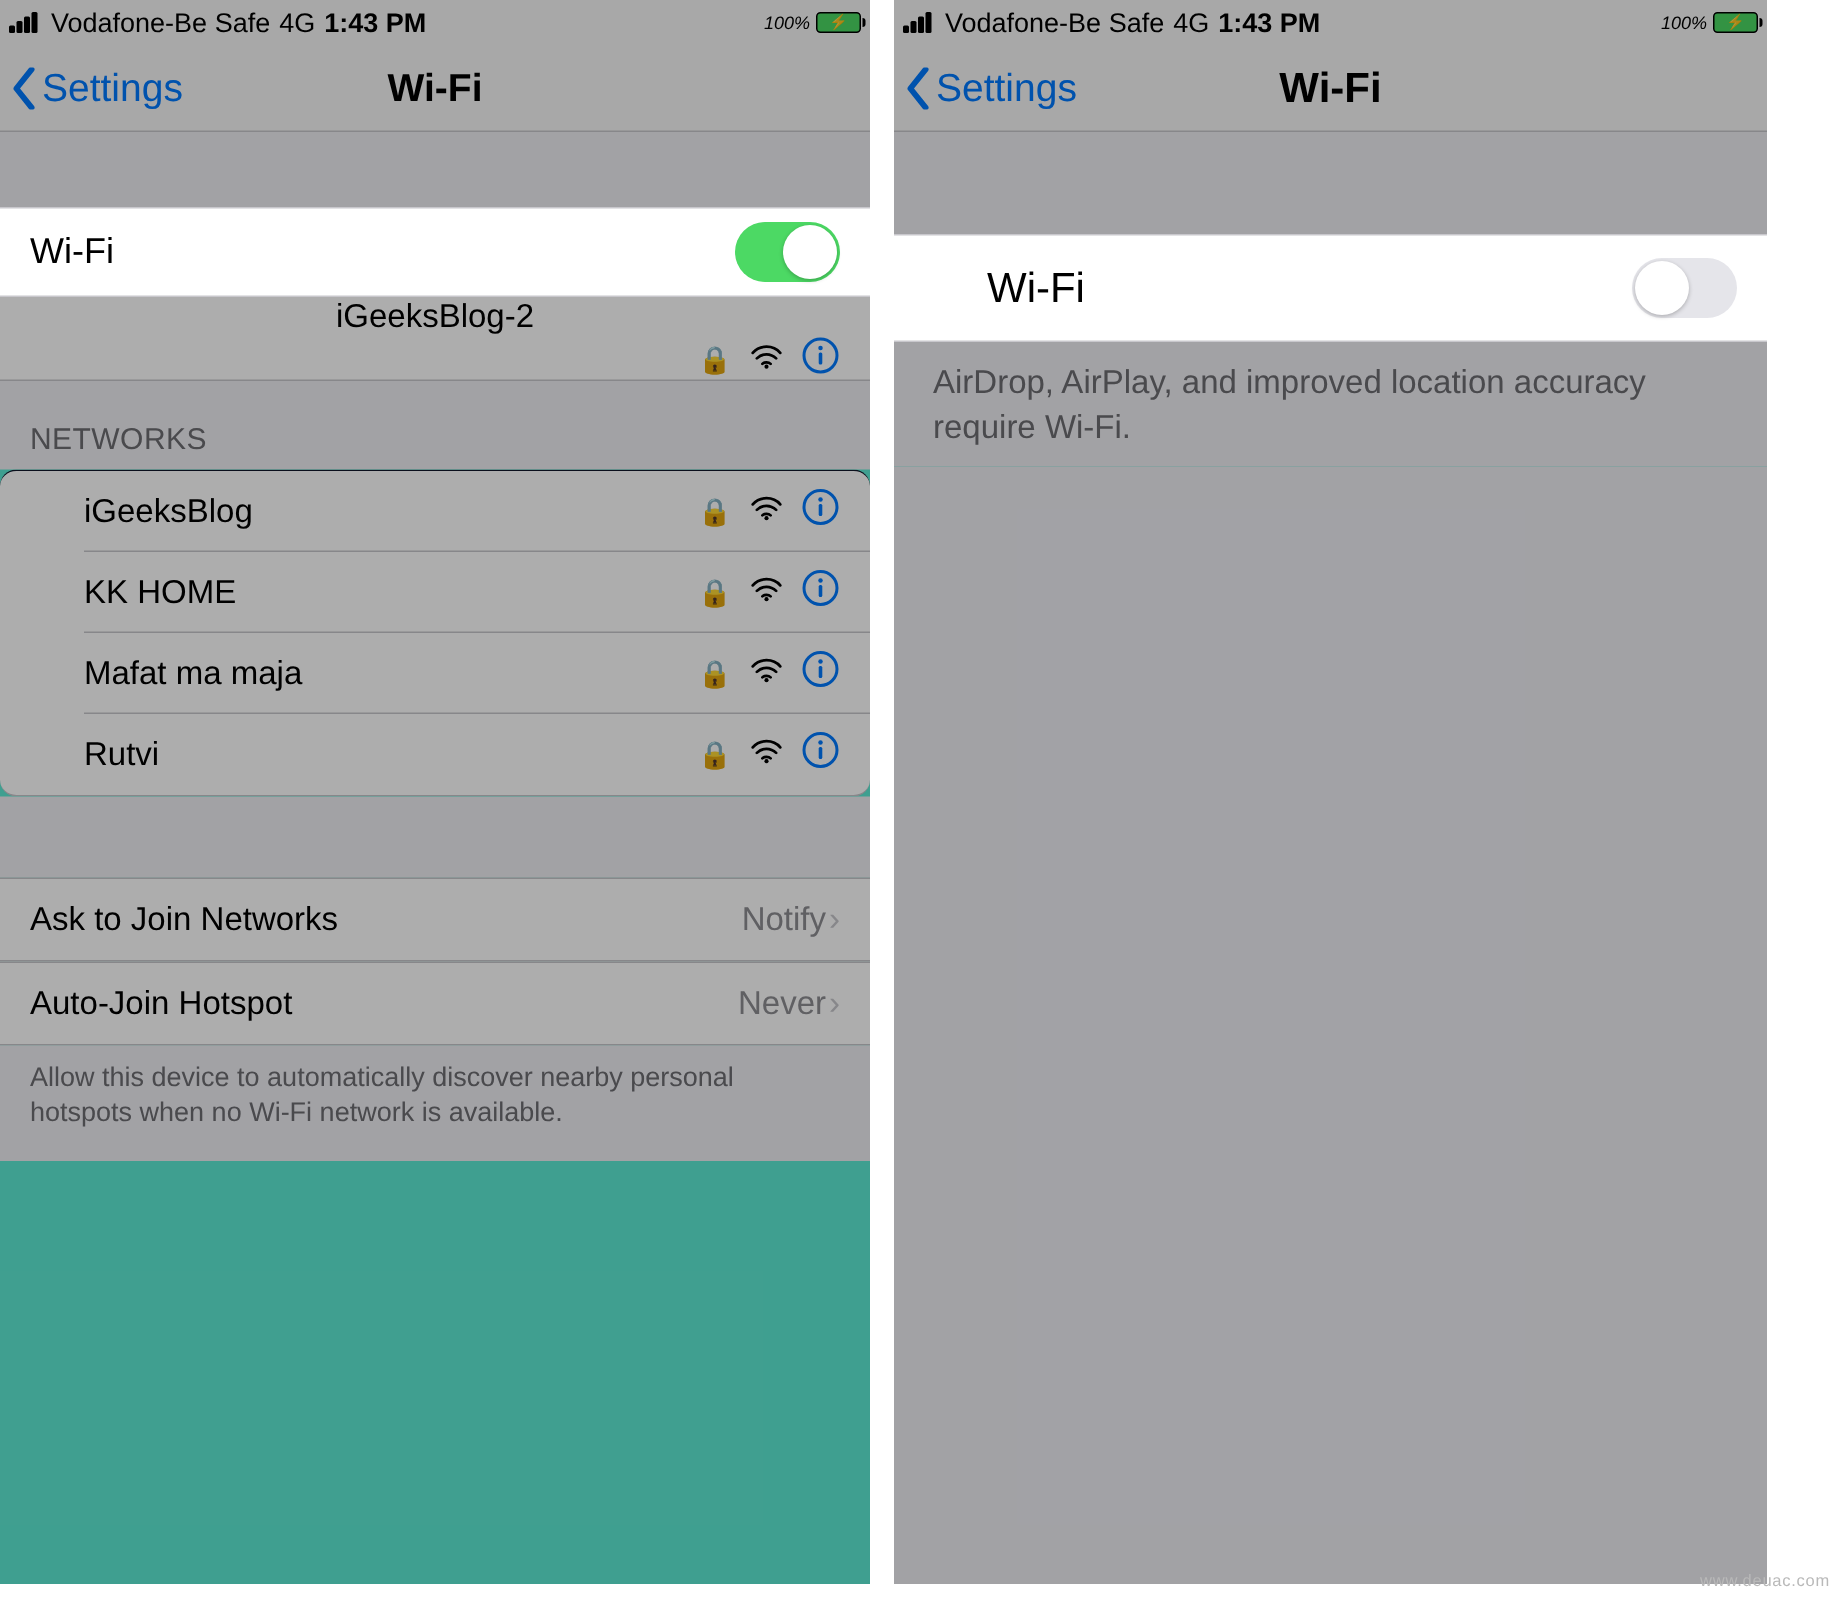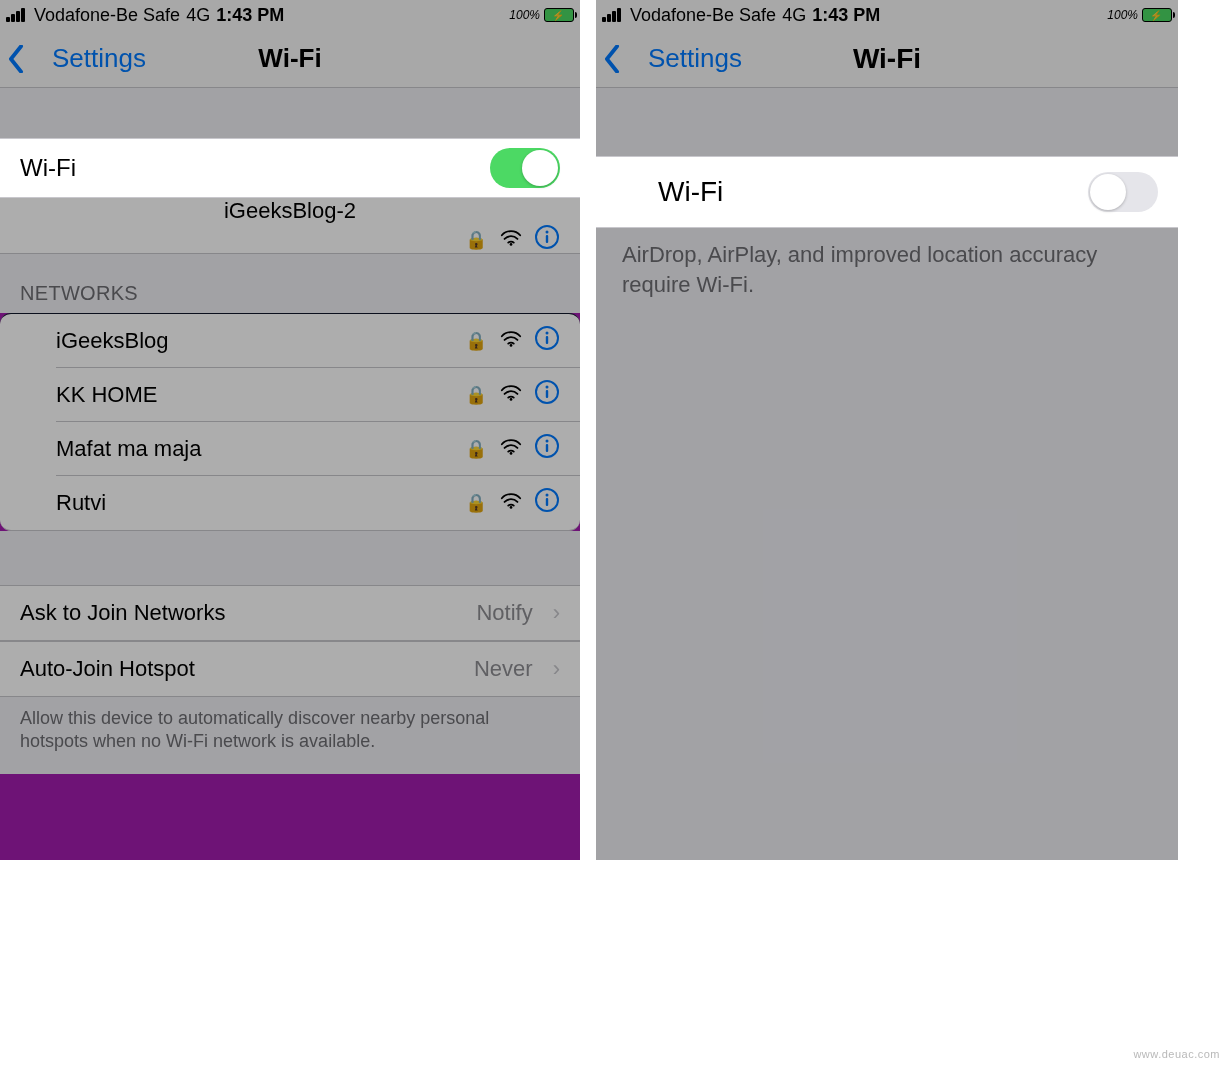--- a/index.html
+++ b/index.html
@@ -6,23 +6,23 @@
   body {
     width: 1228px;
     height: 1078px;
     background: #fff;
     font-family: -apple-system, "Helvetica Neue", Helvetica, Arial, sans-serif;
     display: flex;
     position: relative;
   }
   .phone {
     width: 580px;
-    height: 860px;
+    height: 1056px;
     position: relative;
-    background: #a21caf;
+    background: #5eead4;
   }
   .phone-left { margin-right: 16px; }
   .phone-right { width: 582px; }
 
   .dim-overlay {
     position: absolute;
     left: 0; right: 0;
     background: rgba(0,0,0,0.32);
     pointer-events: none;
   }
@@ -71,21 +71,20 @@
     border-bottom: 1px solid #c8c7cc;
     display: flex;
     align-items: center;
     position: relative;
     padding: 0 8px;
   }
   .back-link {
     display: flex; align-items: center;
     color: #007aff;
     font-size: 26px;
-    gap: 24px;
   }
   .back-chevron {
     width: 16px; height: 28px; margin-right: 4px;
   }
   .nav-title {
     position: absolute; left: 0; right: 0;
     text-align: center;
     font-size: 26px; font-weight: 700;
     color: #000;
     pointer-events: none;
@@ -149,21 +148,21 @@
   .wifi-icon svg { width:22px; height:18px; }
   .info-icon svg { width:26px; height:26px; }
 
   .gap { height: 54px; background:#efeff4; }
 
   .setting-cell {
     background:#fff; border-top:1px solid #c8c7cc; border-bottom:1px solid #c8c7cc;
     height: 56px; display:flex; align-items:center; padding: 0 20px;
     font-size: 22px;
   }
-  .setting-value { margin-left:auto; color:#8e8e93; font-size:22px; display:flex; align-items:center; gap:20px; }
+  .setting-value { margin-left:auto; color:#8e8e93; font-size:22px; display:flex; align-items:center; gap:2px; }
   .disclosure { color:#c7c7cc; font-size:22px; }
 
   .footer-text {
     font-size: 18px; color:#6d6d72; padding: 10px 20px 20px; background:#efeff4; line-height:1.3;
   }
 
   .info-text-right {
     font-size: 22px; color:#6d6d72; padding: 12px 26px; line-height:1.35;
     background:#efeff4;
   }

